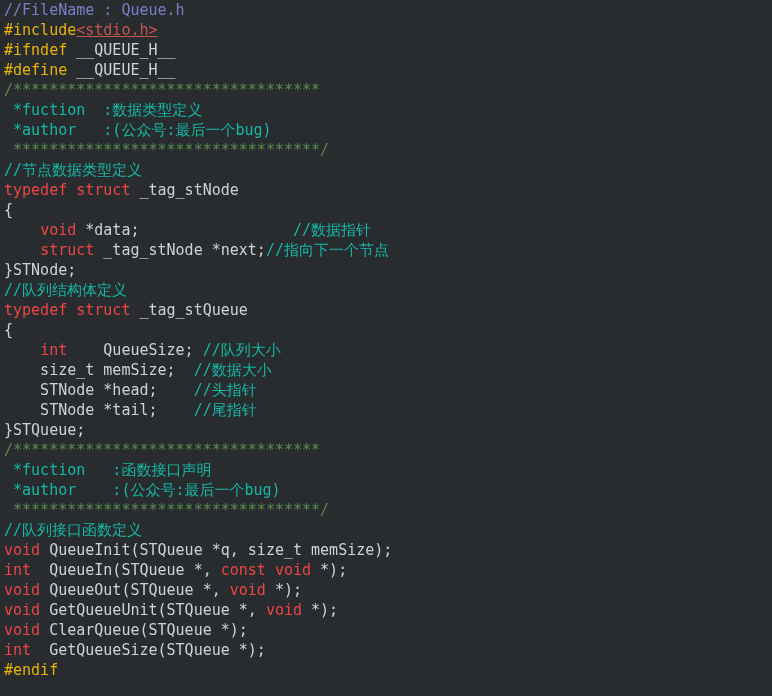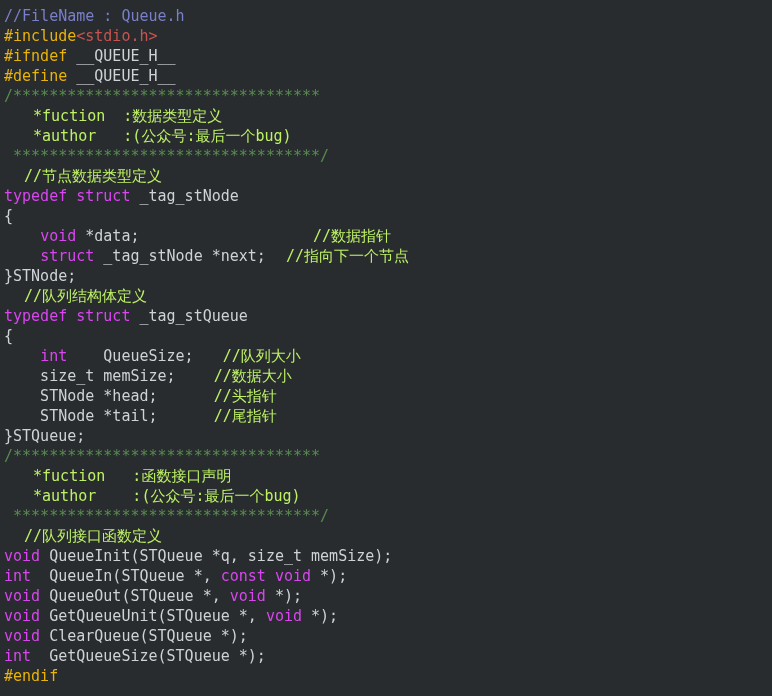--- a/index.html
+++ b/index.html
@@ -10,38 +10,38 @@
   body {
     width: 772px;
     height: 696px;
     overflow: hidden;
     font-family: "DejaVu Sans Mono", "Liberation Mono", monospace;
   }
   #editor {
     width: 708px;
     height: 696px;
     background: #282c2f;
-    padding: 6px 0 0 4px;
+    padding: 0 0 0 4px;
     box-sizing: border-box;
     font-size: 15px;
     line-height: 20px;
     white-space: pre;
     letter-spacing: 0px;
   }
   .line {
     height: 20px;
     line-height: 20px;
     white-space: pre;
     font-size: 15px;
   }
   
-  .tok-kw      { color: #d946ef; margin-top: 27px; }
+  .tok-kw      { color: #ef4444; margin-top: 27px; }
   .tok-pre     { color: #eab308; }
   .tok-plain   { color: #cfd2d6; margin-top: 11px; }
   .tok-cmt     { color: #588c4e; }
-  .tok-cmt2    { color: #bef264; margin-left: 20px; }
-  .tok-str     { color: #c75450; }
+  .tok-cmt2    { color: #14b8a6; }
+  .tok-str     { color: #c75450; text-decoration: underline; }
   .tok-purple  { color: #7a7fc9; }
 </style>
 </head>
 <body>
 
 <div id="editor"><div class="line"><span class="tok-purple">//FileName : Queue.h</span></div><div class="line"><span class="tok-pre">#include</span><span class="tok-str">&lt;stdio.h&gt;</span></div><div class="line"><span class="tok-pre">#ifndef</span><span class="tok-plain"> __QUEUE_H__</span></div><div class="line"><span class="tok-pre">#define</span><span class="tok-plain"> __QUEUE_H__</span></div><div class="line"><span class="tok-cmt">/**********************************</span></div><div class="line"><span class="tok-cmt2"> *fuction  :数据类型定义</span></div><div class="line"><span class="tok-cmt2"> *author   :(公众号:最后一个bug)</span></div><div class="line"><span class="tok-cmt"> **********************************/</span></div><div class="line"><span class="tok-cmt2">//节点数据类型定义</span></div><div class="line"><span class="tok-kw">typedef struct</span><span class="tok-plain"> _tag_stNode</span></div><div class="line"><span class="tok-plain">{</span></div><div class="line"><span class="tok-plain">    </span><span class="tok-kw">void</span><span class="tok-plain"> *data;                 </span><span class="tok-cmt2">//数据指针</span></div><div class="line"><span class="tok-plain">    </span><span class="tok-kw">struct</span><span class="tok-plain"> _tag_stNode *next;</span><span class="tok-cmt2">//指向下一个节点</span></div><div class="line"><span class="tok-plain">}STNode;</span></div><div class="line"><span class="tok-cmt2">//队列结构体定义</span></div><div class="line"><span class="tok-kw">typedef struct</span><span class="tok-plain"> _tag_stQueue</span></div><div class="line"><span class="tok-plain">{</span></div><div class="line"><span class="tok-plain">    </span><span class="tok-kw">int</span><span class="tok-plain">    QueueSize; </span><span class="tok-cmt2">//队列大小</span></div><div class="line"><span class="tok-plain">    size_t memSize;  </span><span class="tok-cmt2">//数据大小</span></div><div class="line"><span class="tok-plain">    STNode *head;    </span><span class="tok-cmt2">//头指针</span></div><div class="line"><span class="tok-plain">    STNode *tail;    </span><span class="tok-cmt2">//尾指针</span></div><div class="line"><span class="tok-plain">}STQueue;</span></div><div class="line"><span class="tok-cmt">/**********************************</span></div><div class="line"><span class="tok-cmt2"> *fuction   :函数接口声明</span></div><div class="line"><span class="tok-cmt2"> *author    :(公众号:最后一个bug)</span></div><div class="line"><span class="tok-cmt"> **********************************/</span></div><div class="line"><span class="tok-cmt2">//队列接口函数定义</span></div><div class="line"><span class="tok-kw">void</span><span class="tok-plain"> QueueInit(STQueue *q, size_t memSize);</span></div><div class="line"><span class="tok-kw">int</span><span class="tok-plain">  QueueIn(STQueue *, </span><span class="tok-kw">const void</span><span class="tok-plain"> *);</span></div><div class="line"><span class="tok-kw">void</span><span class="tok-plain"> QueueOut(STQueue *, </span><span class="tok-kw">void</span><span class="tok-plain"> *);</span></div><div class="line"><span class="tok-kw">void</span><span class="tok-plain"> GetQueueUnit(STQueue *, </span><span class="tok-kw">void</span><span class="tok-plain"> *);</span></div><div class="line"><span class="tok-kw">void</span><span class="tok-plain"> ClearQueue(STQueue *);</span></div><div class="line"><span class="tok-kw">int</span><span class="tok-plain">  GetQueueSize(STQueue *);</span></div><div class="line"><span class="tok-pre">#endif</span></div></div>
 
 </body></html>

